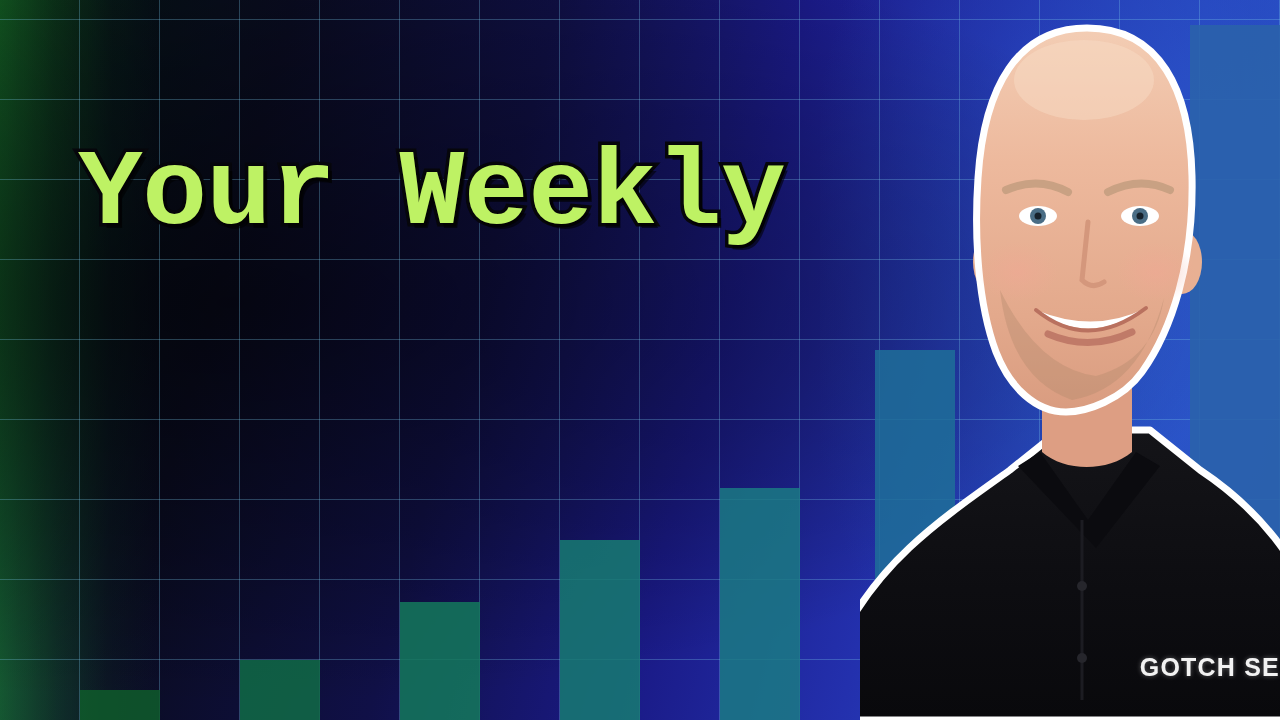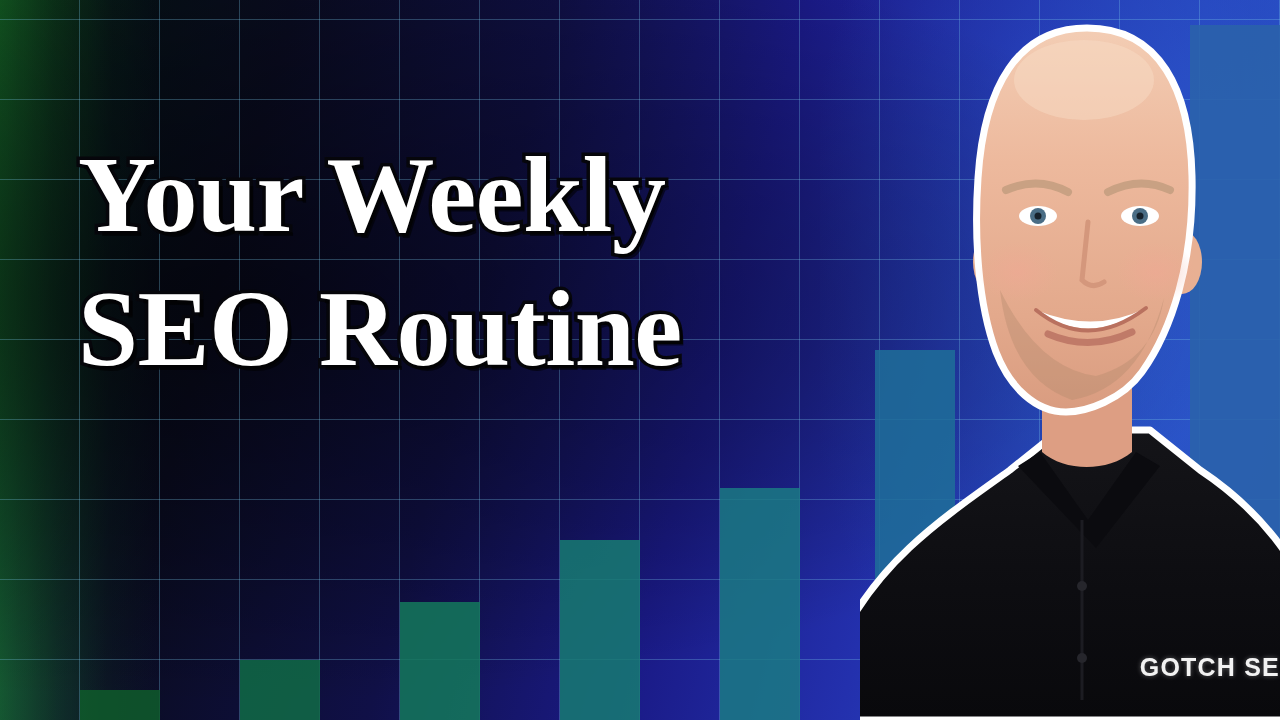--- a/index.html
+++ b/index.html
@@ -87,22 +87,22 @@
     left: 78px;
     top: 128px;
     width: 830px;
     z-index: 20;
   }
   .title-line {
     display: block;
     font-size: 108px;
     line-height: 1.24;
     font-weight: 700;
-    font-family: Liberation Serif, serif;
-    color: #ffffff;
+    font-family: Liberation Mono, monospace;
+    color: #bef264;
     letter-spacing: -0.5px;
     -webkit-text-stroke: 7px #07070c;
     paint-order: stroke fill;
     text-shadow:
        4px 5px 0 rgba(0,0,0,0.55),
        0 0 3px rgba(0,0,0,0.6);
     white-space: nowrap;
   }
 
   
@@ -147,21 +147,20 @@
       <div class="bar" style="left: 240px; width: 80px; height: 60px; background: rgb(17, 107, 70); opacity: 0.85;"></div>
       <div class="bar" style="left: 400px; width: 80px; height: 118px; background: rgb(20, 121, 92); opacity: 0.85;"></div>
       <div class="bar" style="left: 560px; width: 80px; height: 180px; background: rgb(23, 123, 114); opacity: 0.85;"></div>
       <div class="bar" style="left: 720px; width: 80px; height: 232px; background: rgb(27, 122, 132); opacity: 0.85;"></div>
       <div class="bar" style="left: 875px; width: 80px; height: 370px; background: rgb(31, 111, 153); opacity: 0.85;"></div>
       <div class="bar" style="left: 1190px; width: 90px; height: 695px; background: rgb(42, 98, 171); opacity: 0.9;"></div>
     </div>
 
   <div class="title">
     <span class="title-line">Your Weekly</span>
-    <span class="title-line">SEO Routine</span>
   </div>
 
   <div class="person">
     <svg viewBox="0 0 420 720" preserveAspectRatio="none">
       <defs>
         <linearGradient id="skin" x1="0" y1="0" x2="0" y2="1">
           <stop offset="0%" stop-color="#f3cdb4"></stop>
           <stop offset="35%" stop-color="#edb99d"></stop>
           <stop offset="75%" stop-color="#e3a98c"></stop>
           <stop offset="100%" stop-color="#d99c80"></stop>

